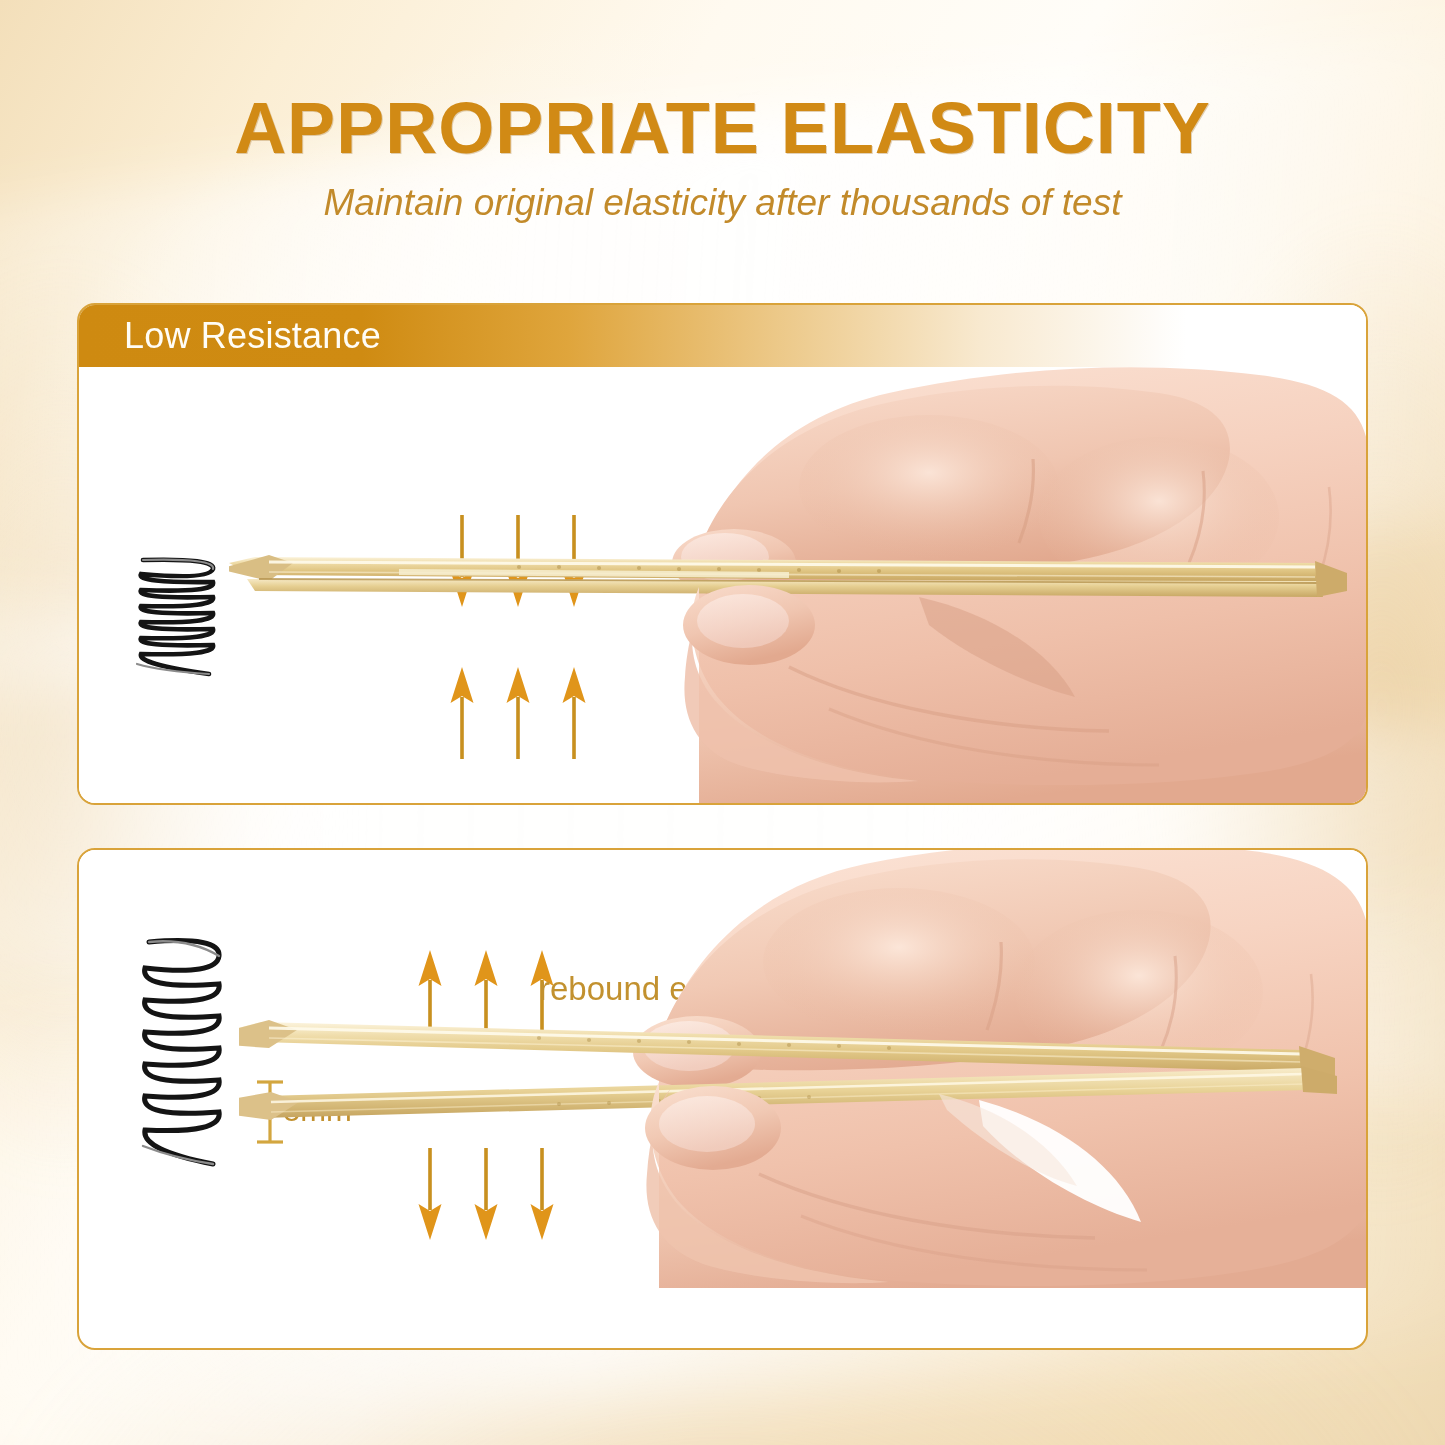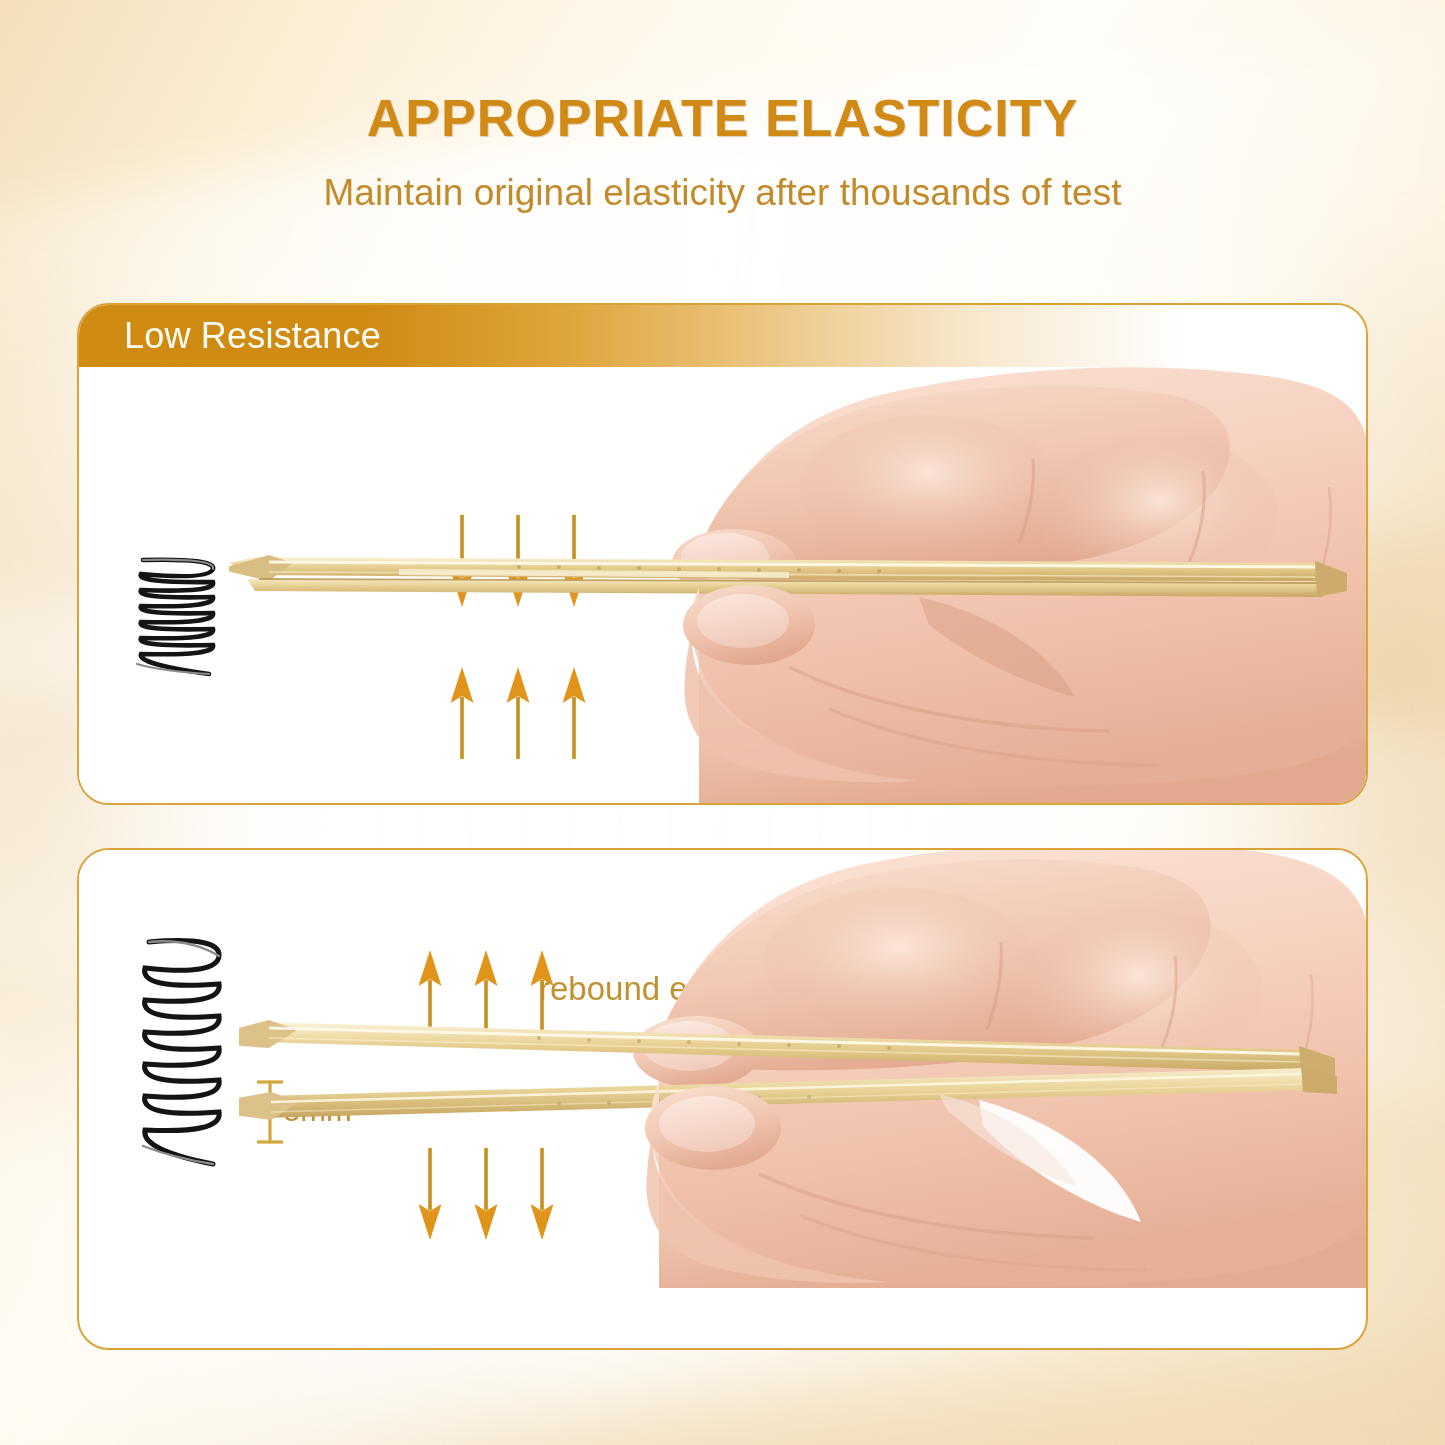--- a/index.html
+++ b/index.html
@@ -46,34 +46,34 @@
   }
   #bg .warm-b {
     position:absolute; left:0; bottom:-8%; width:100%; height:26%;
     background:radial-gradient(ellipse at 50% 100%, rgba(224,188,128,.45) 0%, rgba(224,188,128,0) 72%);
     filter:blur(26px);
   }
 
   
   #header { position:absolute; left:0; top:92px; width:100%; text-align:center; }
   #title {
-    font-size:52px; font-weight:bold; letter-spacing:1px;
+    font-size:72px; font-weight:bold; letter-spacing:1px;
     color:#D18A15; line-height:1;
     text-shadow:1px 1px 0 rgba(150,95,10,.28);
   }
   #subtitle {
-    margin-top:30px; font-size:37px; color:#C28A2A; line-height:1;
+    margin-top:20px; font-size:37px; color:#C28A2A; line-height:1;font-style:italic;
   }
 
   
   .card {
     position:absolute; left:77px; width:1291px;
     background:#ffffff;
     border:2px solid #D9A33A;
-    border-radius:32px;
+    border-radius:18px;
     overflow:hidden;
   }
   #card-low  { top:303px; height:502px; }
   #card-high { top:848px; height:502px; }
 
   .badge {
     position:relative; height:62px;
     background:linear-gradient(90deg,#CE8A11 0%,#CF8B12 22%,#DFA53C 38%,#ECC887 54%,#F8E9CF 70%,#FFFFFF 86%,#FFFFFF 100%);
     display:flex; align-items:center;
   }

